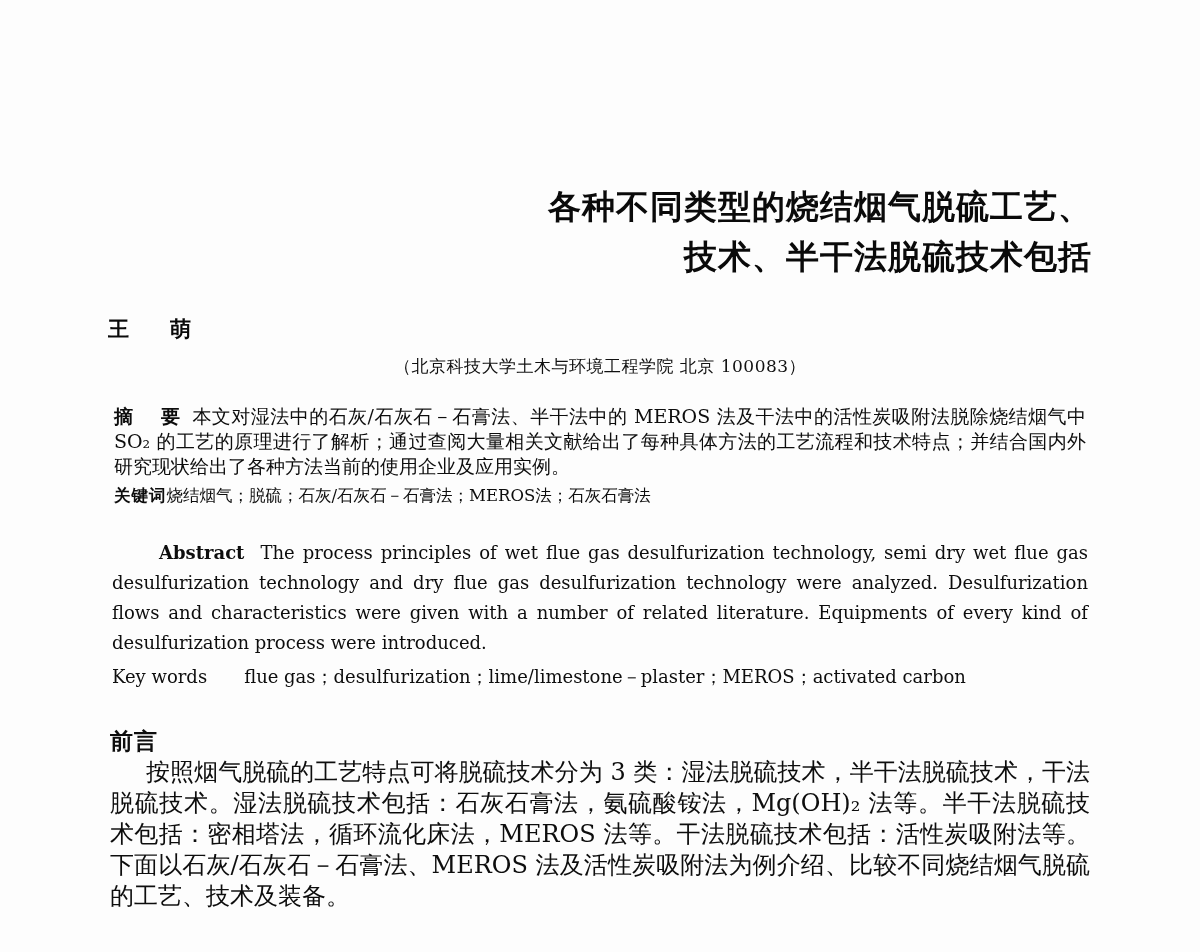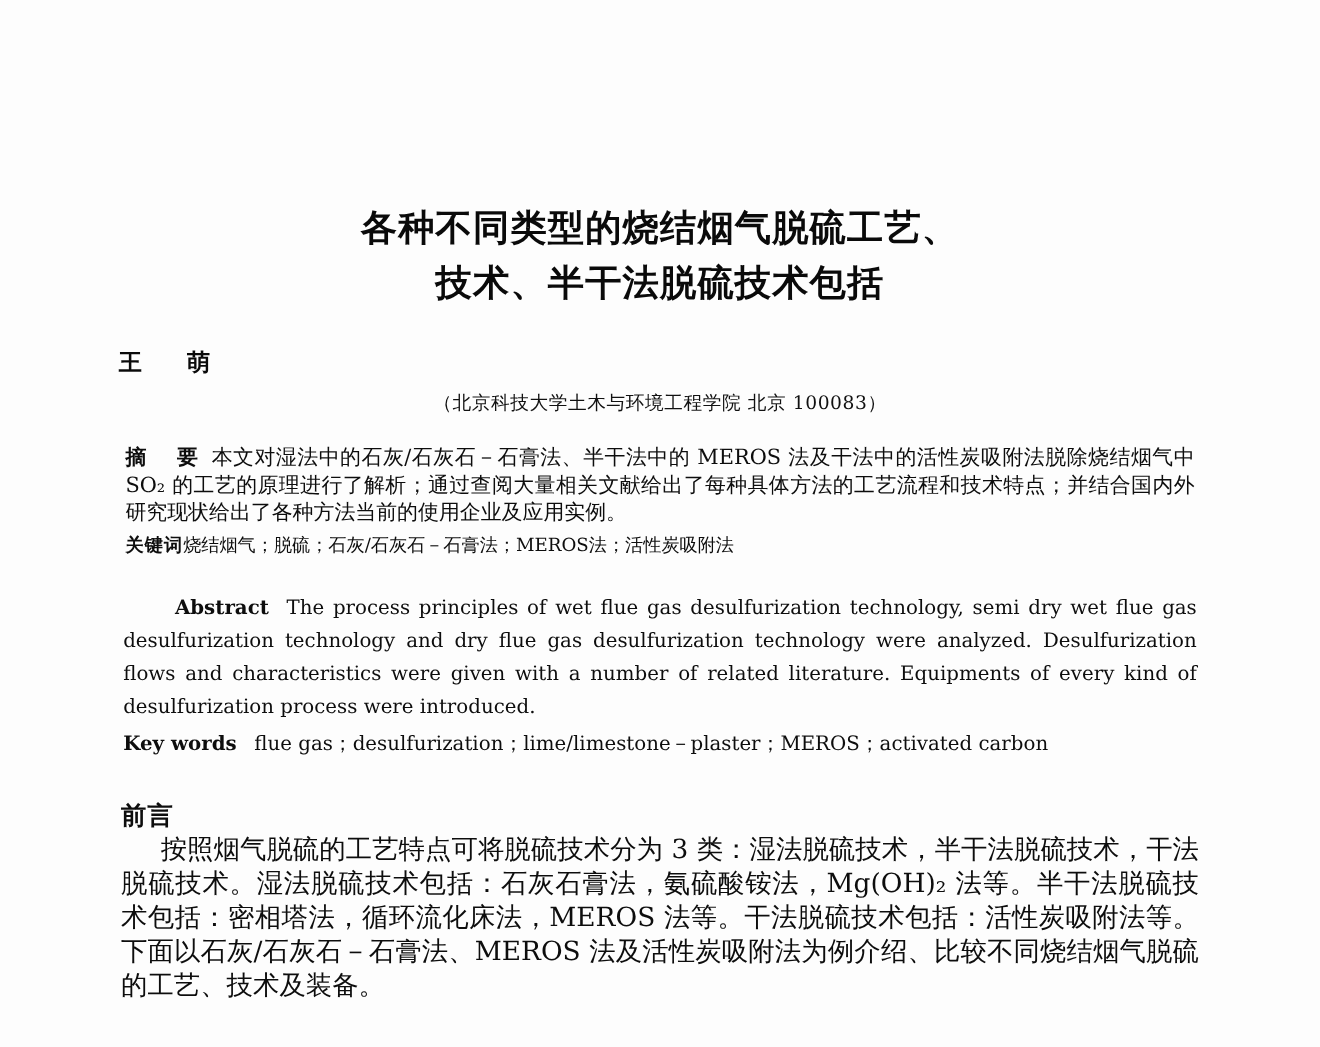--- a/index.html
+++ b/index.html
@@ -17,21 +17,21 @@
   .page {
     position: relative;
     width: 1200px;
     height: 952px;
     background: #fdfdfd;
     box-sizing: border-box;
     padding: 0 108px;
   }
   .title-block {
     padding-top: 182px;
-    text-align: center;
+    text-align: right;
   }
   .title-line {
     font-family: "DejaVu Sans", "Liberation Sans", sans-serif;
     font-weight: bold;
     font-size: 33px;
     line-height: 50px;
     letter-spacing: 1px;
     color: #0a0a0a;
   }
   .author {
@@ -90,22 +90,22 @@
     margin-right: 16px;
     margin-left: 47px;
   }
   .en-keywords {
     margin-top: 4px;
     font-size: 18px;
     line-height: 30px;
     padding: 0 4px;
   }
   .en-keywords .lead {
-    font-weight: bold;
-    margin-right: 16px;
+    font-weight: normal;
+    margin-right: 37px;
   }
   .section-heading {
     margin-top: 34px;
     font-family: "DejaVu Sans", "Liberation Sans", sans-serif;
     font-weight: bold;
     font-size: 23px;
     letter-spacing: 1px;
     padding-left: 2px;
   }
   .body-text {
@@ -130,21 +130,21 @@
   </div>
 
   <div class="author">王　萌</div>
   <div class="affiliation">（北京科技大学土木与环境工程学院 北京 100083）</div>
 
   <div class="cn-abstract">
     <span class="lead">摘　要</span><span class="body-indent">本文对湿法中的石灰/石灰石－石膏法、半干法中的 MEROS 法及干法中的活性炭吸附法脱除烧结烟气中 SO₂ 的工艺的原理进行了解析；通过查阅大量相关文献给出了每种具体方法的工艺流程和技术特点；并结合国内外研究现状给出了各种方法当前的使用企业及应用实例。</span>
   </div>
 
   <div class="cn-keywords">
-    <span class="lead">关键词</span><span>烧结烟气；脱硫；石灰/石灰石－石膏法；MEROS法；活性炭吸附法</span>
+    <span class="lead">关键词</span><span>烧结烟气；脱硫；石灰/石灰石－石膏法；MEROS法；石灰石膏法</span>
   </div>
 
   <div class="en-abstract">
     <span class="lead">Abstract</span><span>The process principles of wet flue gas desulfurization technology, semi dry wet flue gas desulfurization technology and dry flue gas desulfurization technology were analyzed. Desulfurization flows and characteristics were given with a number of related literature. Equipments of every kind of desulfurization process were introduced.</span>
   </div>
 
   <div class="en-keywords">
     <span class="lead">Key words</span><span>flue gas；desulfurization；lime/limestone－plaster；MEROS；activated carbon</span>
   </div>
 

